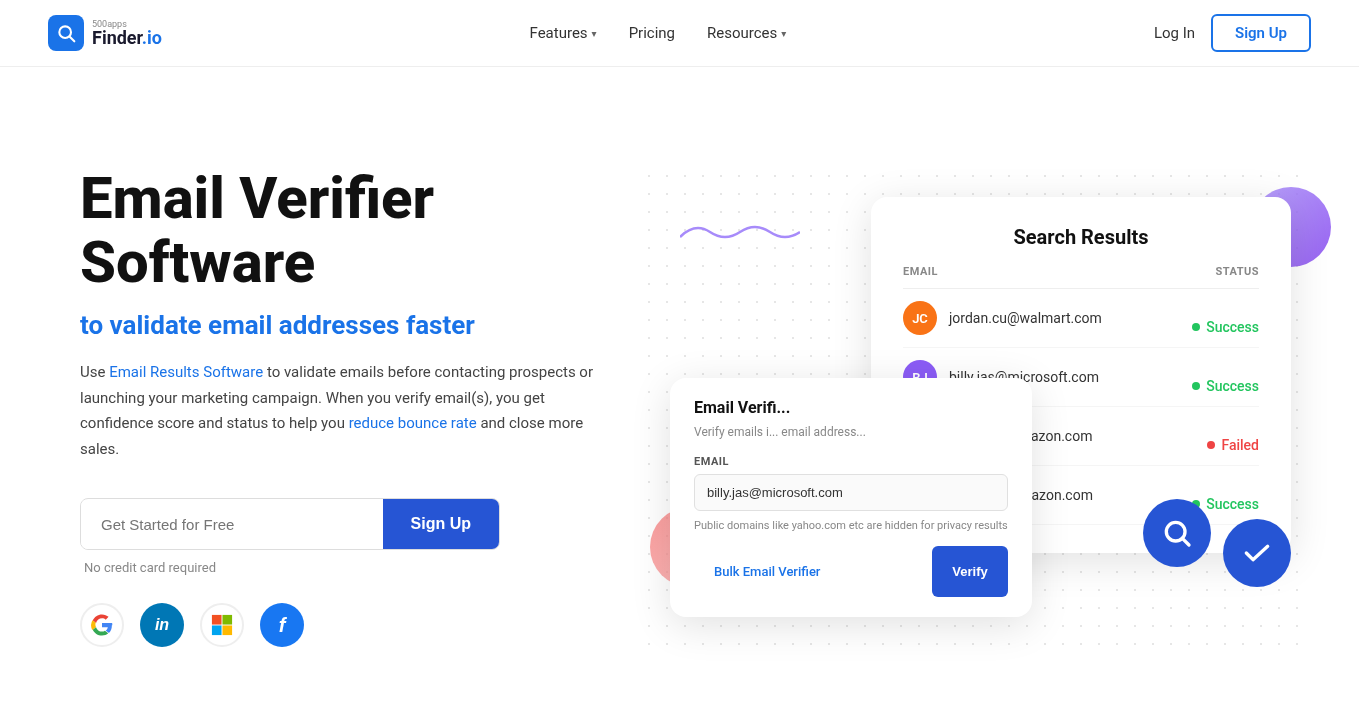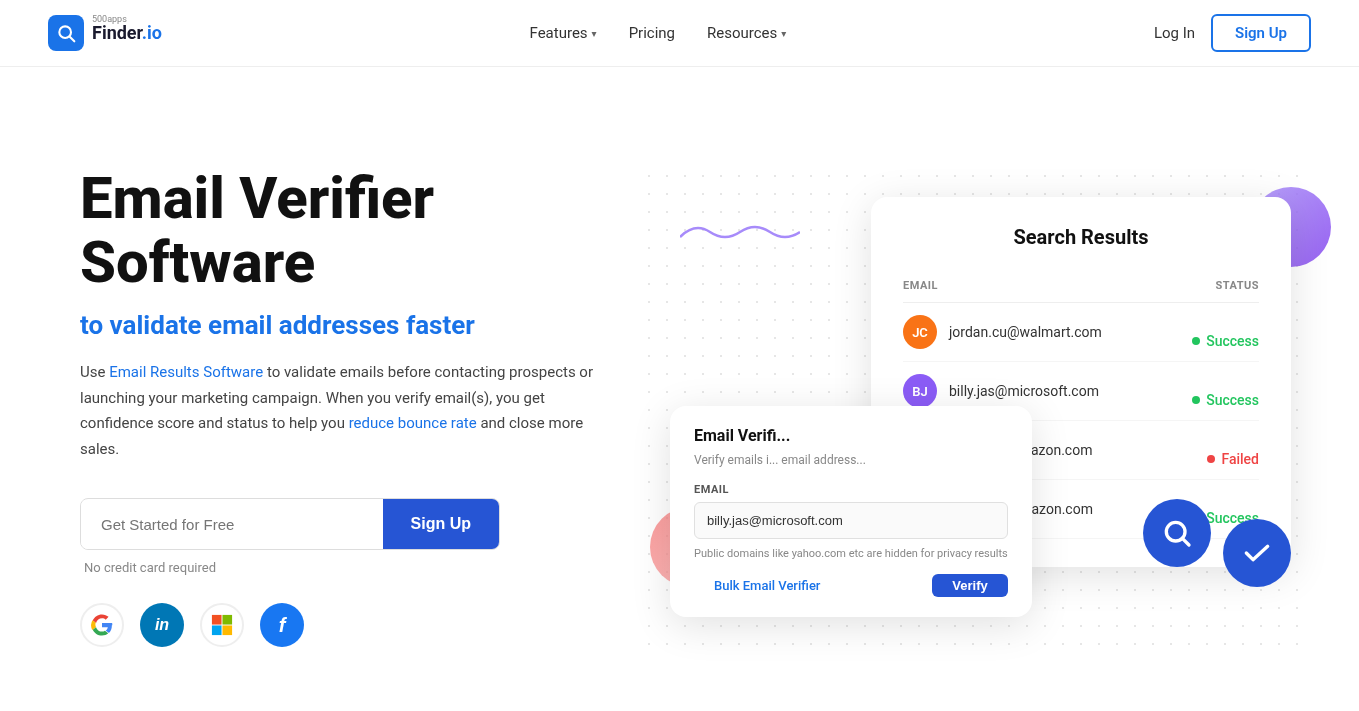--- a/index.html
+++ b/index.html
@@ -3,21 +3,21 @@
   <meta charset="utf-8">
   <style>
     * { margin: 0; padding: 0; box-sizing: border-box; }
     body { font-family: -apple-system, BlinkMacSystemFont, 'Segoe UI', Roboto, sans-serif; background: #fff; color: #1a1a2e; overflow-x: hidden; }
 
     
     nav {
       display: flex; align-items: center; justify-content: space-between;
       padding: 14px 48px; border-bottom: 1px solid #eee; position: sticky; top: 0; background: #fff; z-index: 100;
     }
-    .nav-logo { display: flex; align-items: flex-start; gap: 8px; text-decoration: none; }
+    .nav-logo { display: flex; align-items: center; gap: 8px; text-decoration: none; }
     .nav-logo-icon {
       width: 36px; height: 36px; background: #1a73e8; border-radius: 8px;
       display: flex; align-items: center; justify-content: center;
     }
     .nav-logo-icon svg { width: 20px; height: 20px; fill: white; }
     .nav-logo-text { display: flex; flex-direction: column; line-height: 1; }
     .nav-logo-top { font-size: 9px; color: #888; }
     .nav-logo-bottom { font-size: 18px; font-weight: 700; color: #1a1a2e; }
     .nav-logo-bottom span { color: #1a73e8; }
     .nav-links { display: flex; align-items: center; gap: 32px; }
@@ -84,21 +84,21 @@
       opacity: 0.5;
     }
 
     
     .card-search {
       position: absolute; top: 30px; right: 20px;
       background: white; border-radius: 16px;
       box-shadow: 0 8px 40px rgba(0,0,0,0.12);
       padding: 28px 32px; min-width: 420px; z-index: 10;
     }
-    .card-title { font-size: 20px; font-weight: 700; color: #111; margin-bottom: 30px; text-align: center; }
+    .card-title { font-size: 20px; font-weight: 700; color: #111; margin-bottom: 16px; text-align: center; }
     .card-table-header { display: flex; justify-content: space-between; padding: 0 0 10px 0; border-bottom: 1px solid #eee; }
     .col-header { font-size: 11px; font-weight: 700; color: #888; text-transform: uppercase; letter-spacing: 0.5px; }
     .card-row { display: flex; align-items: flex-end; justify-content: space-between; padding: 12px 0; border-bottom: 1px solid #f5f5f5; }
     .row-left { display: flex; align-items: center; gap: 12px; }
     .avatar {
       width: 34px; height: 34px; border-radius: 50%;
       display: flex; align-items: center; justify-content: center;
       font-size: 13px; font-weight: 600; color: white; flex-shrink: 0;
     }
     .email-text { font-size: 14px; color: #333; }
@@ -121,21 +121,21 @@
     .card-verifier-label { font-size: 11px; font-weight: 700; color: #555; text-transform: uppercase; letter-spacing: 0.5px; margin-bottom: 6px; }
     .card-verifier-input {
       width: 100%; padding: 10px 12px; border: 1.5px solid #e0e0e0;
       border-radius: 6px; font-size: 13px; color: #333; margin-bottom: 8px;
       outline: none; background: #fafafa;
     }
     .card-verifier-note { font-size: 11px; color: #888; margin-bottom: 14px; }
     .card-verifier-footer { display: flex; align-items: center; justify-content: space-between; }
     .bulk-link { font-size: 13px; color: #1a73e8; font-weight: 500; cursor: pointer; padding-left: 20px; }
     .btn-verify {
-      padding: 4px 20px; background: #2655d4; color: white;
+      padding: 18px 20px; background: #2655d4; color: white;
       font-size: 13px; font-weight: 600; border: none; border-radius: 6px; cursor: pointer;
     }
 
     
     .deco-circle {
       position: absolute; top: 20px; right: -20px;
       width: 80px; height: 80px; border-radius: 50%;
       background: linear-gradient(135deg, #a78bfa, #7c3aed);
       opacity: 0.8; z-index: 5;
     }

